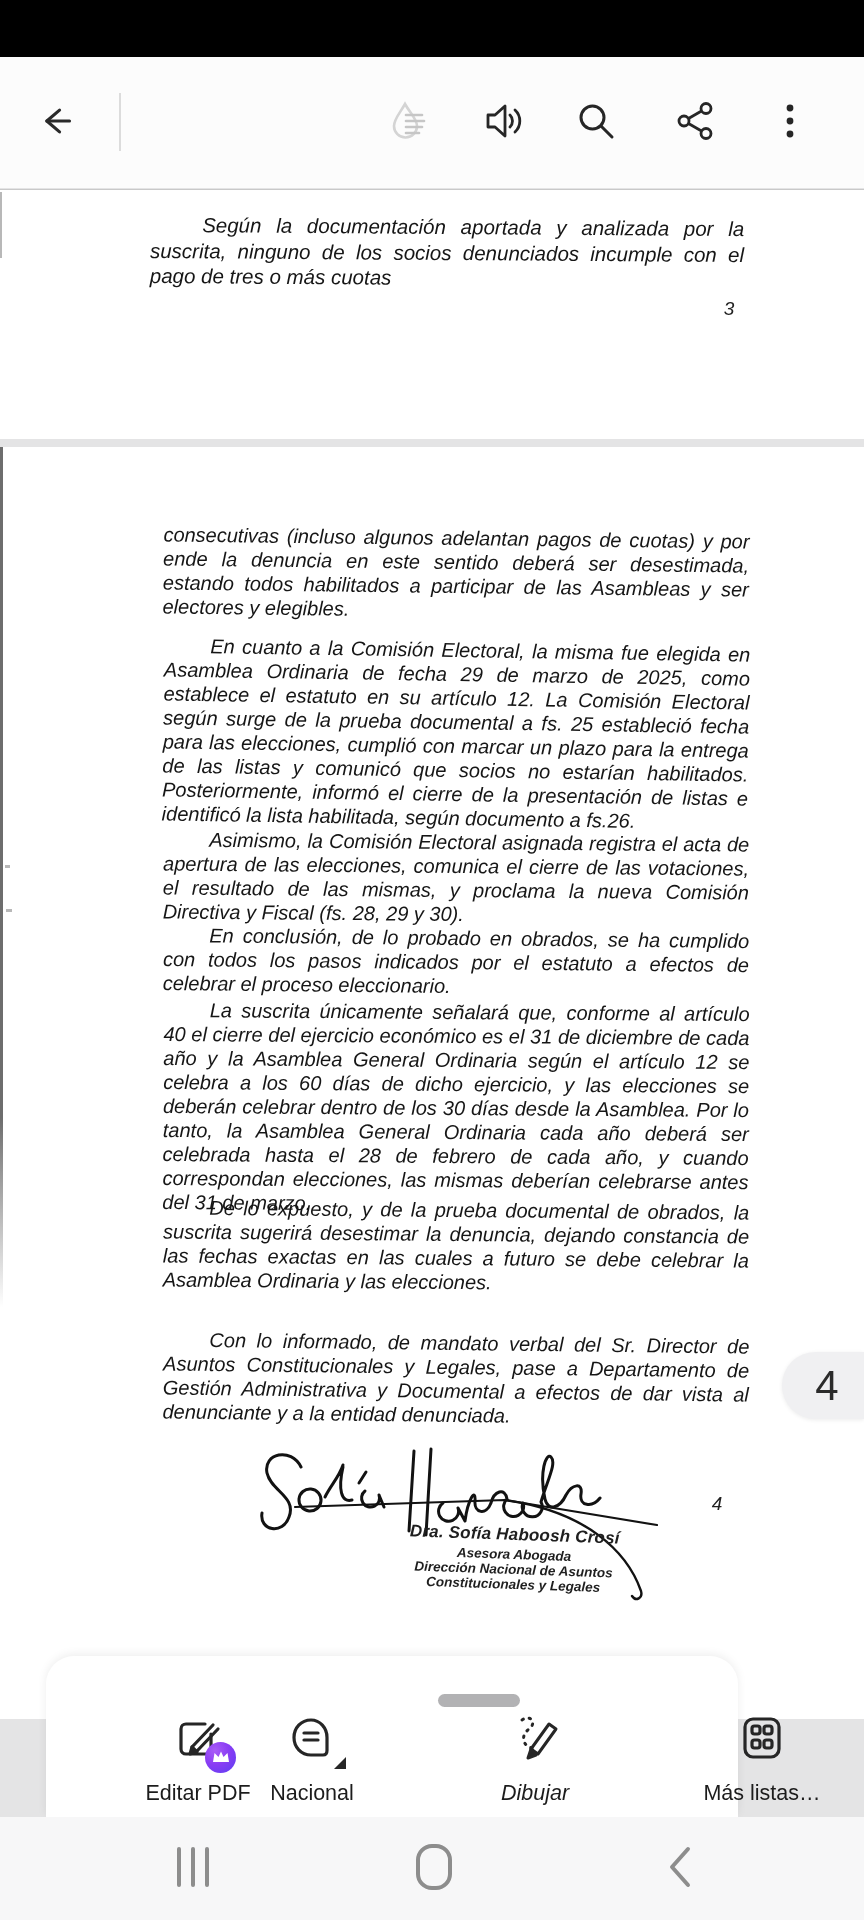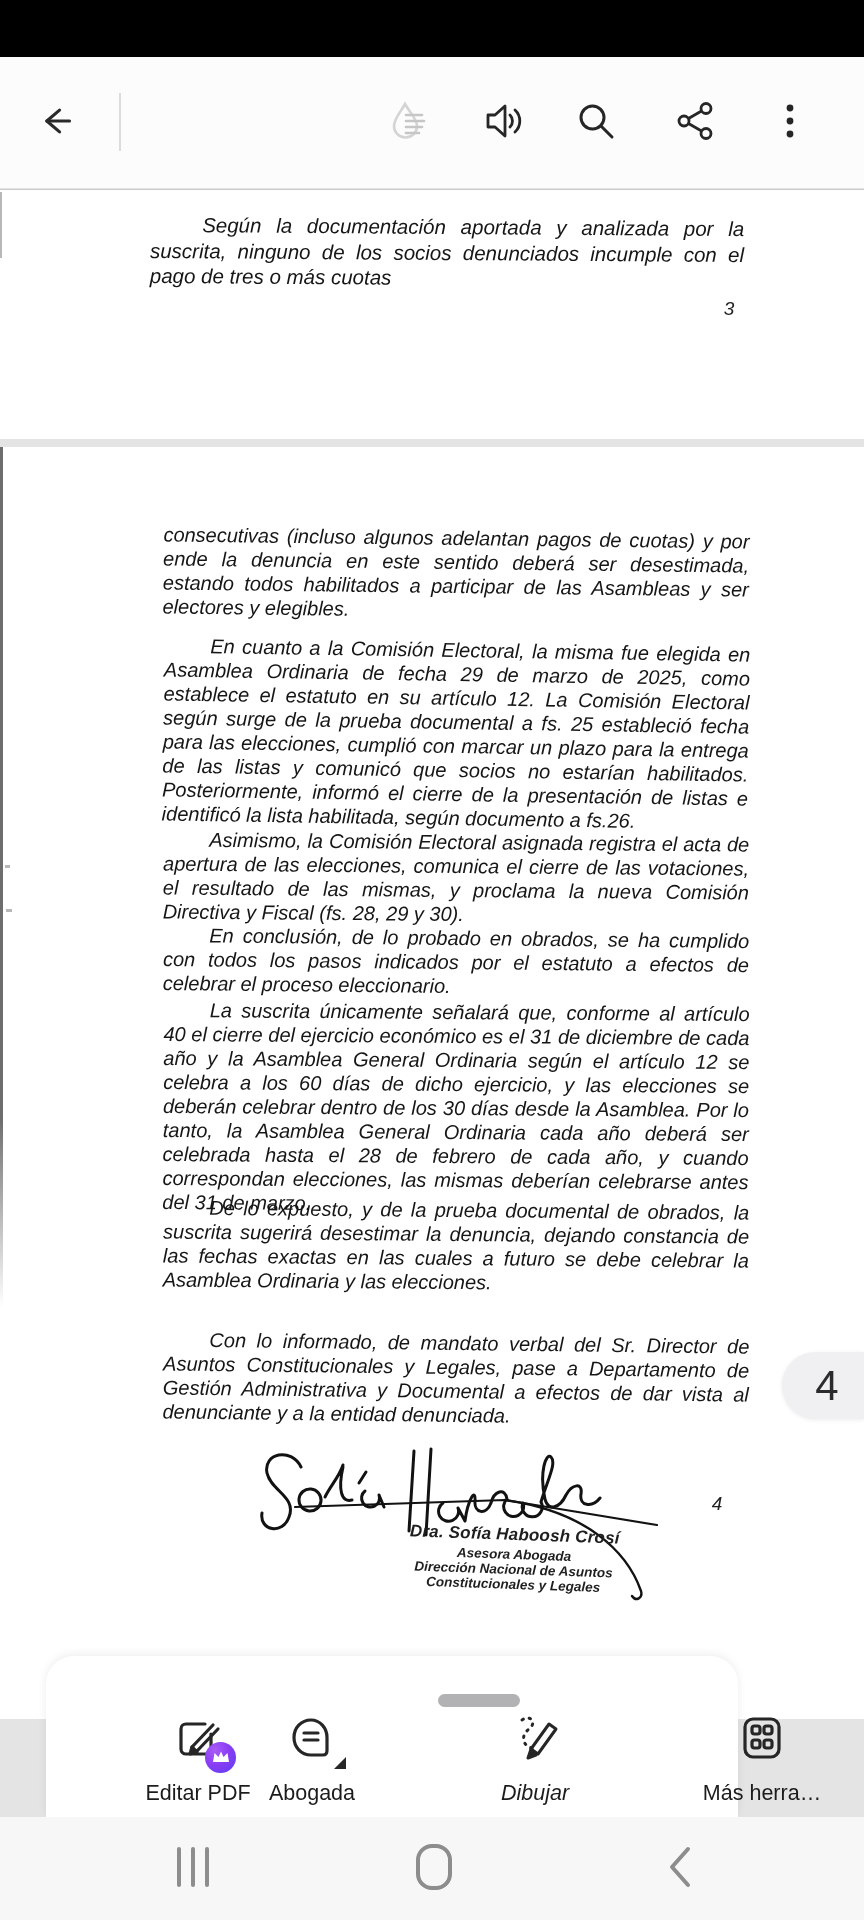--- a/index.html
+++ b/index.html
@@ -197,21 +197,21 @@
 
   <button class="tool" style="left:266px;">
     <span class="icon-box">
       <svg width="52" height="52" viewBox="0 0 52 52" fill="none" stroke="#262626" stroke-width="3.2" stroke-linecap="round" stroke-linejoin="round">
         <path d="M25 8 C15 8 8 16 8 25.5 C8 35 15 43 25 43 h12 q4 0 4 -4.5 V25.5 C41 16 34 8 25 8 Z"></path>
         <path d="M18 21 H32"></path>
           <path d="M18 28 H32"></path>
       </svg>
       <span class="corner-tri"></span>
     </span>
-    <span class="lbl">Abogada</span>
+    <span class="lbl">Nacional</span>
   </button>
 
 
   <button class="tool" style="left:489px;font-style:italic;">
     <span class="icon-box">
       <svg width="52" height="52" viewBox="0 0 52 52" fill="none" stroke="#262626" stroke-width="3" stroke-linecap="round" stroke-linejoin="round">
         <path d="M22 37 L40 12 L47 17 L29 42 Z"></path>
         <path d="M22 37 l-3 9 8 -3 z" fill="#262626"></path>
         <path d="M13 8 c9 -6 15 3 7 9 c-9 7 -6 17 3 19" stroke-dasharray="1.5 6"></path>
       </svg>
@@ -223,21 +223,21 @@
   <button class="tool" style="left:716px;">
     <span class="icon-box">
       <svg width="52" height="52" viewBox="0 0 52 52" fill="none" stroke="#262626" stroke-width="3.2" stroke-linejoin="round">
         <rect x="9" y="7" width="34" height="38" rx="8"></rect>
         <rect x="16" y="14" width="8" height="8" rx="2.5"></rect>
         <rect x="28" y="14" width="8" height="8" rx="2.5"></rect>
         <rect x="16" y="28" width="8" height="8" rx="2.5"></rect>
         <rect x="28" y="28" width="8" height="8" rx="2.5"></rect>
       </svg>
     </span>
-    <span class="lbl">Más herra…</span>
+    <span class="lbl">Más listas…</span>
   </button>
 </div>
 
 <div class="nav-bar">
   <button class="nav-btn" style="left:193px;">
     <span>
       <svg width="42" height="44" viewBox="0 0 42 44" stroke="#8d8d8d" stroke-width="4" stroke-linecap="round">
         <path d="M7 4 V40"></path>
           <path d="M21 4 V40"></path>
           <path d="M35 4 V40"></path>

